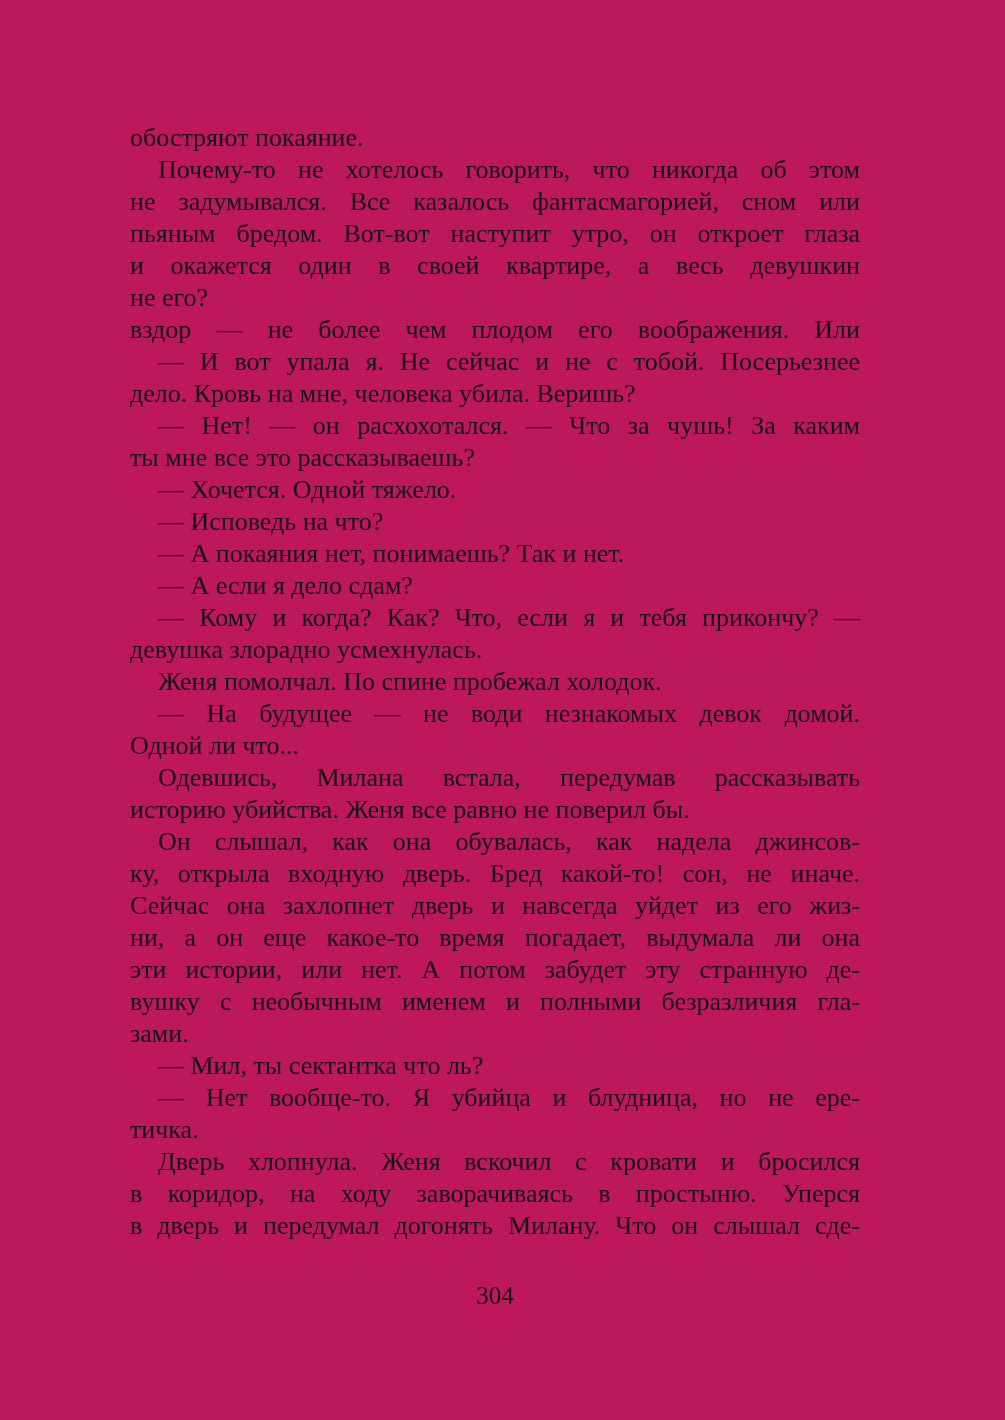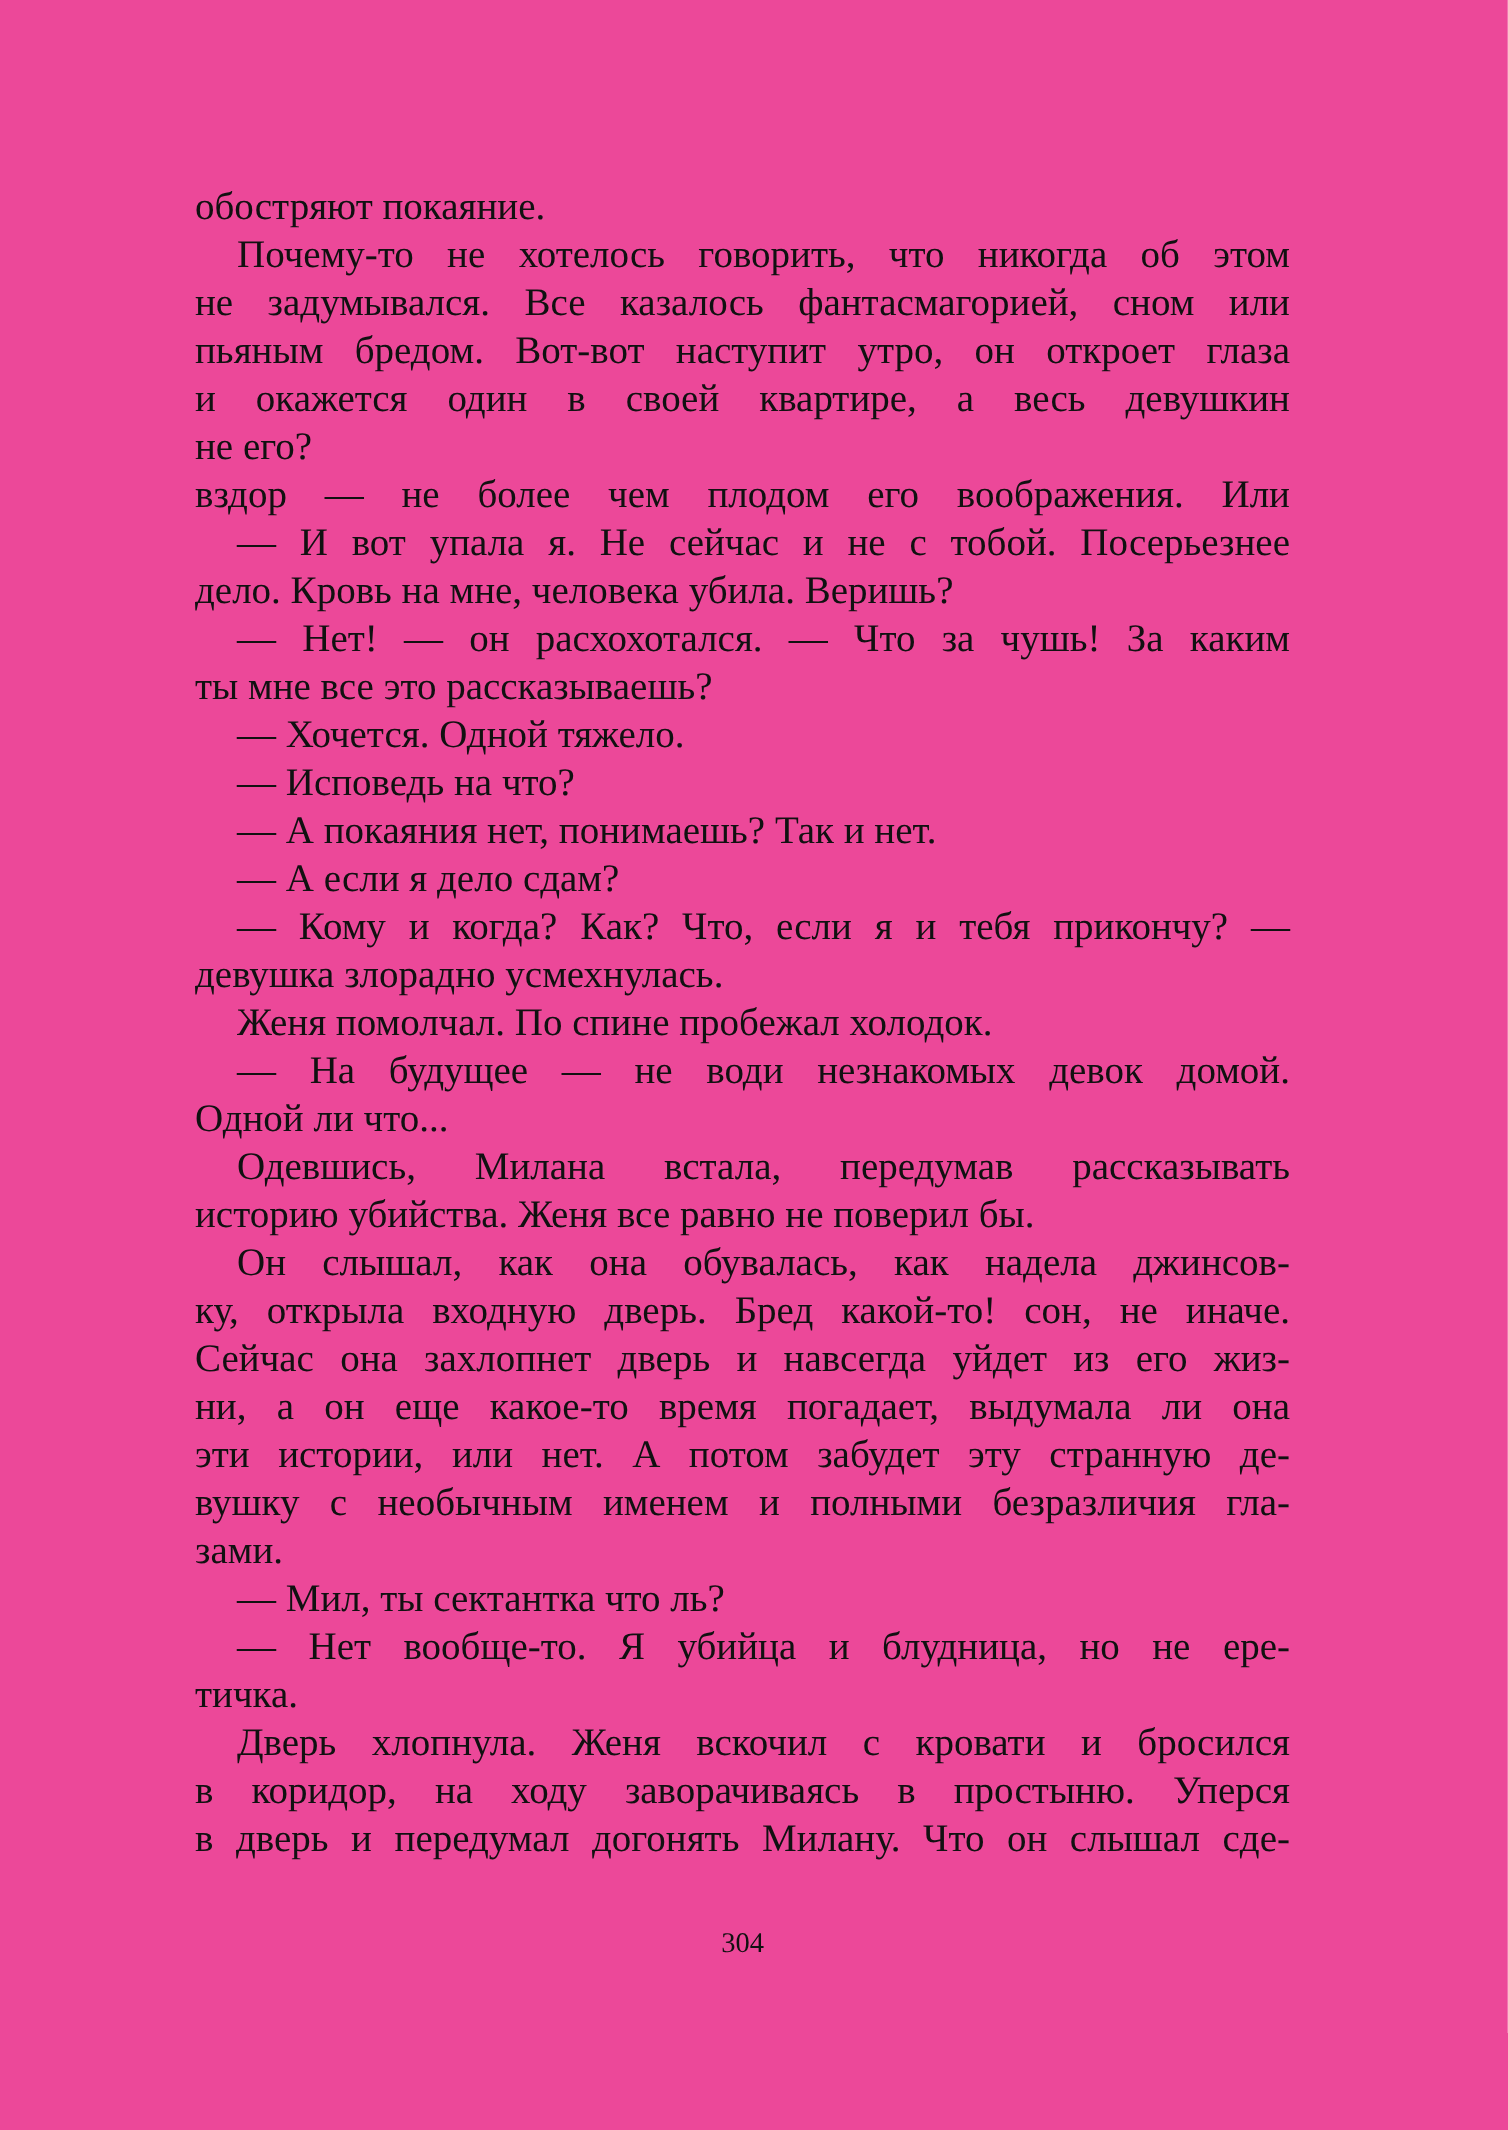--- a/index.html
+++ b/index.html
@@ -11,21 +11,21 @@
     height: 1420px;
     background: #ffffff;
     position: relative;
     overflow: hidden;
     font-family: "Liberation Serif", "DejaVu Serif", serif;
     color: #111111;
   }
   .page {
     position: absolute;
     inset: 0;
-    background: #ec4899;
+    background: #be185d;
   }
   .text-block {
     position: absolute;
     left: 130px;
     top: 122px;
     width: 730px;
     font-size: 26px;
     line-height: 32px;
   }
   .paragraph {
@@ -42,21 +42,21 @@
   }
   .line.first {
     text-indent: 28px;
   }
   .footer {
     position: absolute;
     left: 130px;
     top: 1280px;
     width: 730px;
     text-align: center;
-    font-size: 19px;
+    font-size: 25px;
     line-height: 32px;
   }
 </style>
 </head>
 <body>
 
 <div class="page">
   <div class="text-block">
       <div class="paragraph">
         <div class="line last">обостряют покаяние.</div>

